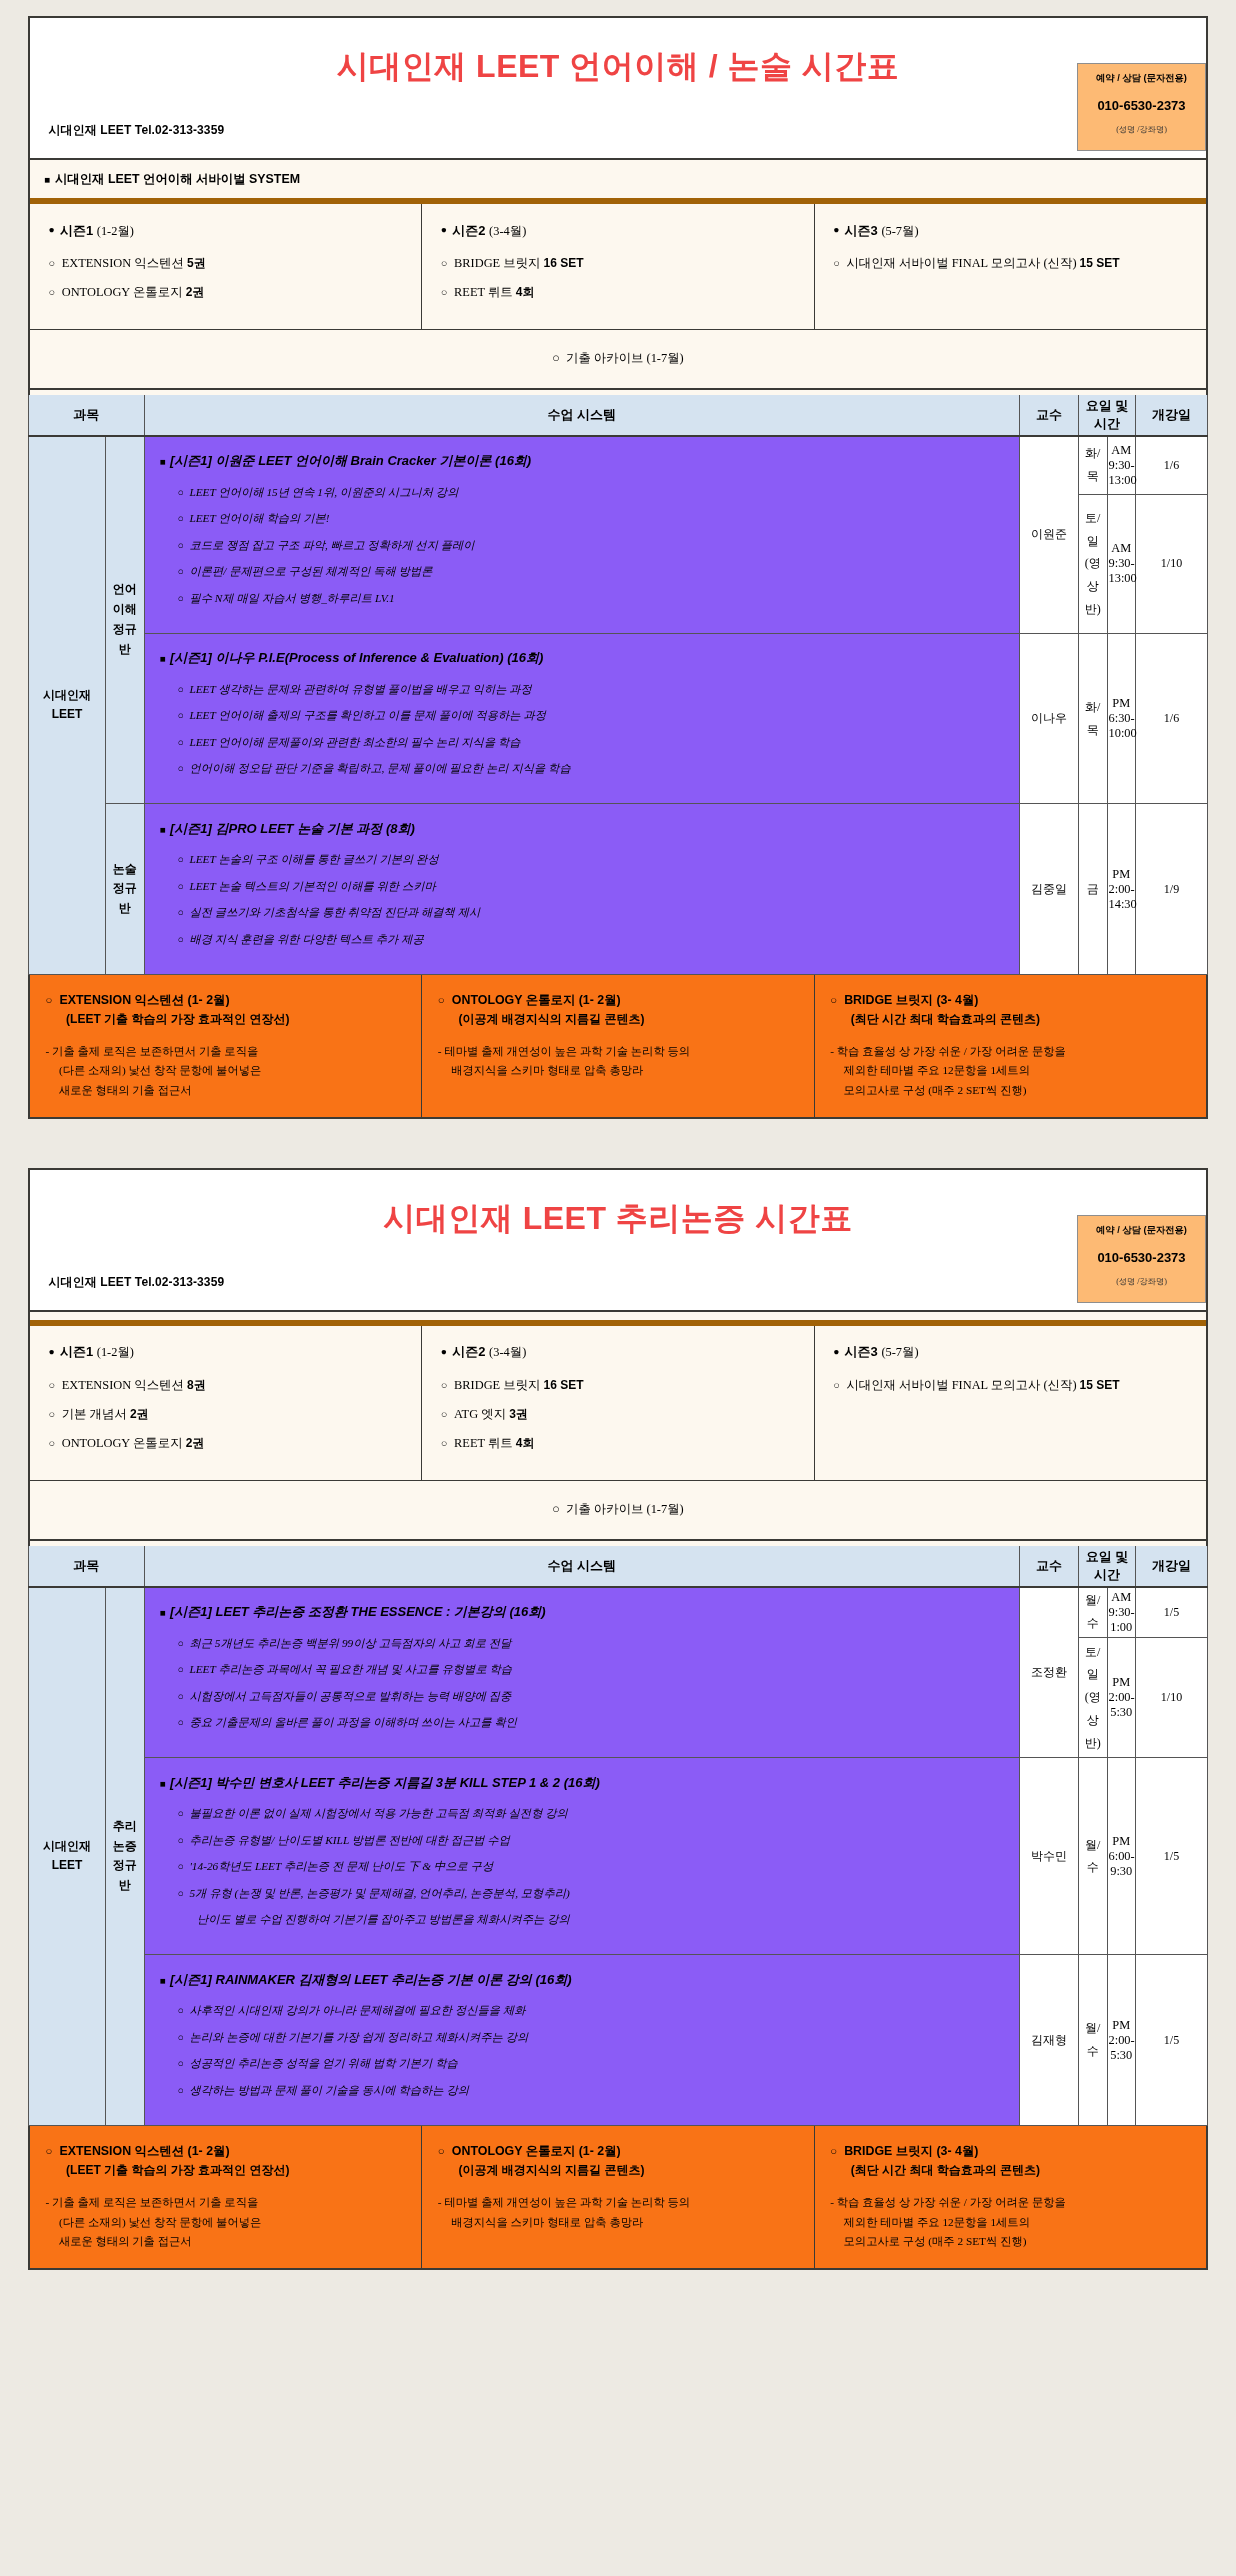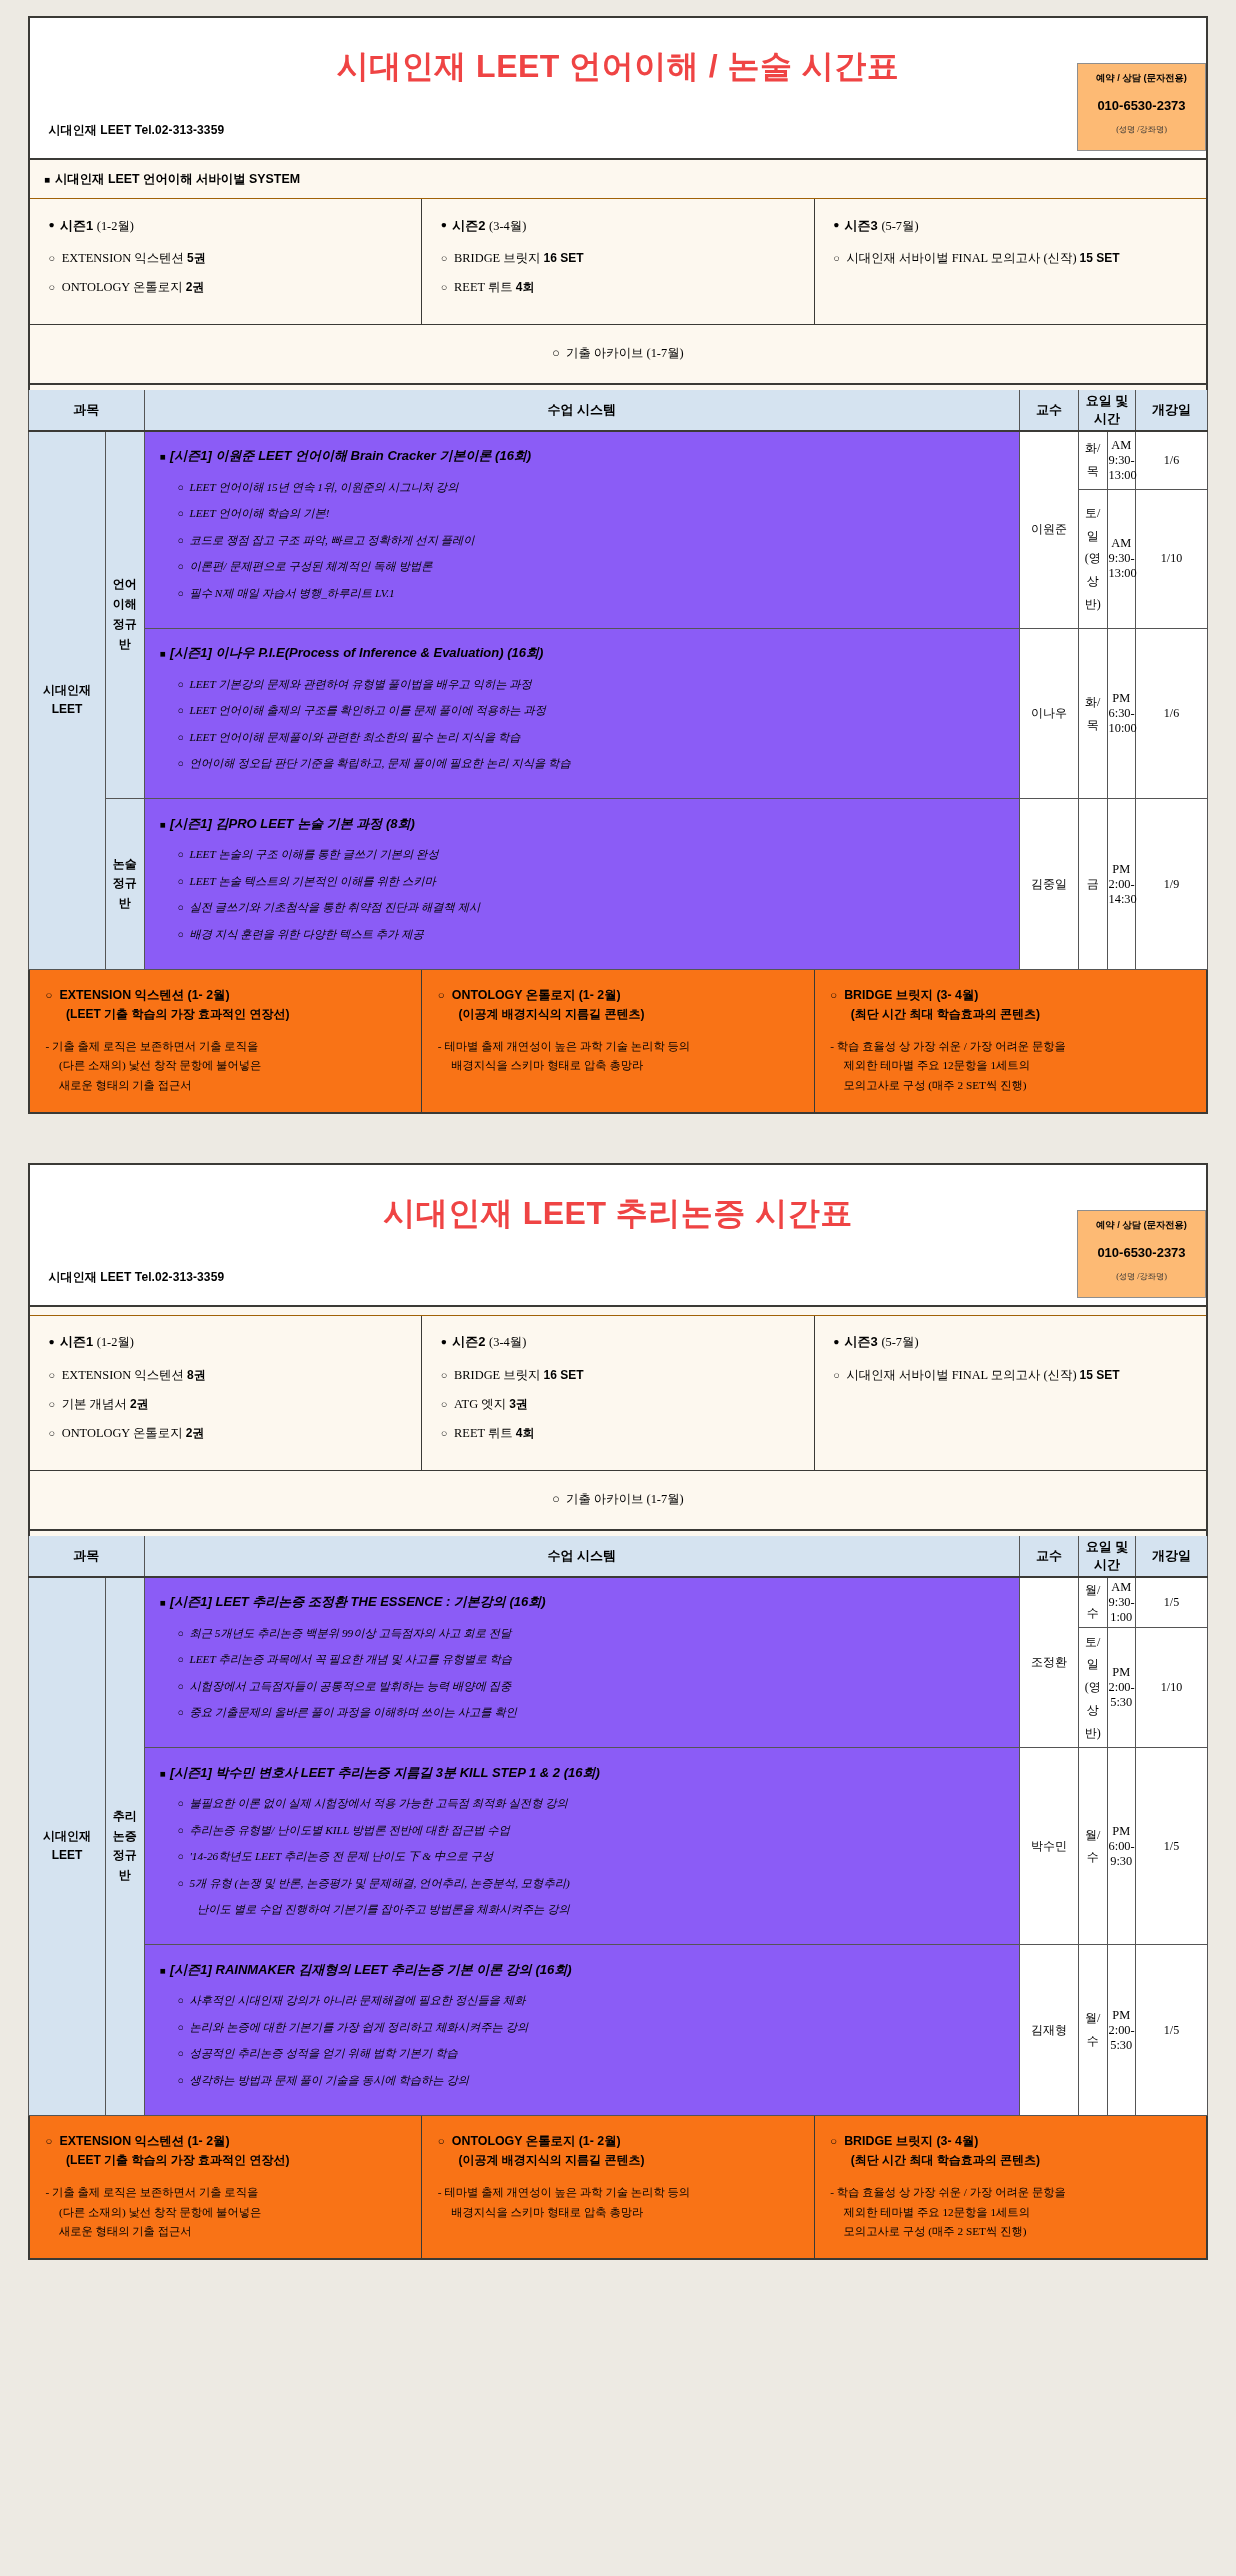--- a/index.html
+++ b/index.html
@@ -64,21 +64,21 @@
     padding:8.2px 0 5.2px 0;
   }
   .sys-head {
     font-family:Liberation Sans, sans-serif;
     font-weight:bold;
     font-size:12.4px;
     padding:3.1px 0 10.3px 14.4px;
   }
   .sys-head .sq { font-size:9.8px; margin-right:4.6px; }
 
-  .season-row { display:flex; border-top:1px solid #a16207; }
+  .season-row { display:flex; border-top:6px solid #a16207; }
   .season-cell {
     flex:1 1 0;
     padding:17.5px 0 15.5px 18.5px;
     border-right:1px solid #3b3a36;
     min-height:103px;
   }
   .season-cell:last-child { border-right:none; }
   .season-title { font-size:13px; font-weight:bold; font-family:"Liberation Sans", sans-serif; margin-bottom:15.5px;}
   .season-title .mon { font-weight:normal; font-family:"Liberation Serif", serif; font-size:12.4px; }
   .season-title .dot { font-size:10.3px; margin-right:5.2px; vertical-align:1.5px; }
@@ -243,21 +243,21 @@
             <td class="cell day">
               <div>토/일</div>
               <div>(영상반)</div>
             </td>
             <td class="cell time">AM 9:30-13:00</td>
             <td class="cell open">1/10</td>
           </tr>
           <tr class="courserow">
             <td class="sysbox" rowspan="1">
               <div class="course-title"><span class="sq">■</span><span>[시즌1] 이나우 P.I.E(Process of Inference &amp; Evaluation) (16회)</span></div>
-              <div class="bullet"><span class="ring">○</span><span>LEET 기본강의 문제와 관련하여 유형별 풀이법을 배우고 익히는 과정</span></div>
+              <div class="bullet"><span class="ring">○</span><span>LEET 생각하는 문제와 관련하여 유형별 풀이법을 배우고 익히는 과정</span></div>
               <div class="bullet"><span class="ring">○</span><span>LEET 언어이해 출제의 구조를 확인하고 이를 문제 풀이에 적용하는 과정</span></div>
               <div class="bullet"><span class="ring">○</span><span>LEET 언어이해 문제풀이와 관련한 최소한의 필수 논리 지식을 학습</span></div>
               <div class="bullet"><span class="ring">○</span><span>언어이해 정오답 판단 기준을 확립하고, 문제 풀이에 필요한 논리 지식을 학습</span></div>
             </td>
             <td class="cell prof" rowspan="1">이나우</td>
             <td class="cell day">
               <div>화/목</div>
             </td>
             <td class="cell time">PM 6:30-10:00</td>
             <td class="cell open">1/6</td>

